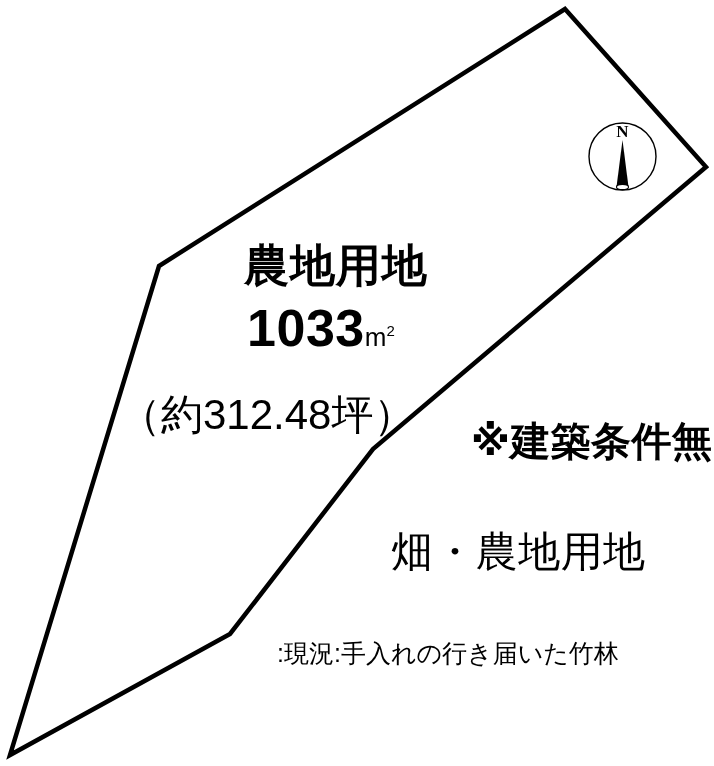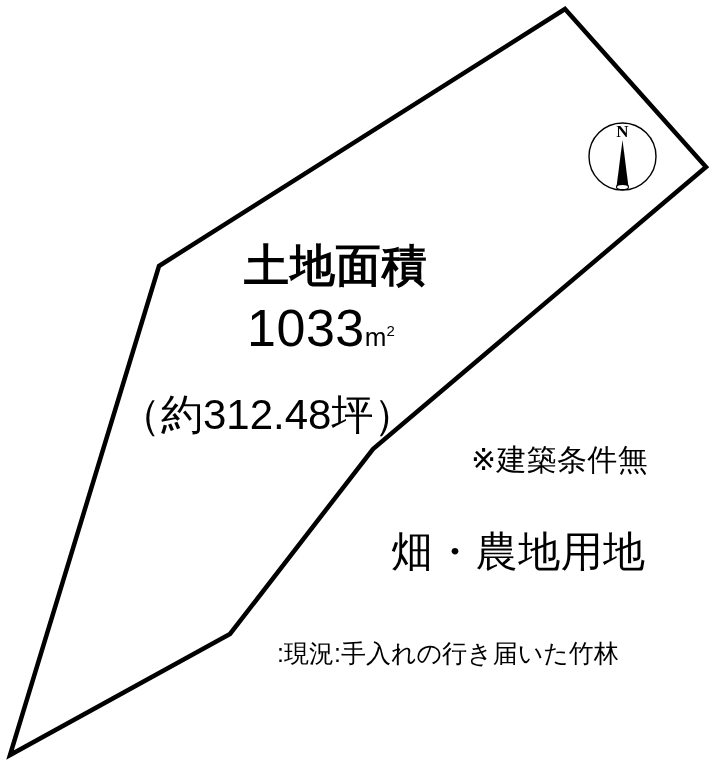--- a/index.html
+++ b/index.html
@@ -44,21 +44,21 @@
   
   #row-area-value {
     position: absolute;
     left: 247px;
     top: 302px;
     display: flex;
     align-items: flex-end;
   }
   #label-area-number {
     font-size: 52px;
-    font-weight: 400;
+    font-weight: 700;
     letter-spacing: 0.01em;
     line-height: 1;
     color: #000000;
   }
   #label-area-unit {
     font-size: 26px;
     font-weight: 500;
     line-height: 1;
     position: relative;
     top: -4px;
@@ -74,23 +74,23 @@
     left: 119px;
     top: 382px;
     font-size: 42px;
     font-weight: 500;
     letter-spacing: 0.0em;
     margin-top: 12px;
   }
   
   #label-no-building-condition {
     left: 471px;
-    top: 445px;
-    font-size: 30px;
-    font-weight: 400;
+    top: 421px;
+    font-size: 40px;
+    font-weight: 700;
     letter-spacing: 0.01em;
   }
   
   #label-land-use {
     left: 391px;
     top: 531px;
     font-size: 42px;
     font-weight: 500;
     letter-spacing: 0.01em;
   }
@@ -125,21 +125,21 @@
 </style>
 </head>
 <body>
 
 <div id="plot-diagram">
 
   <svg id="plot-svg" viewBox="0 0 714 766" xmlns="http://www.w3.org/2000/svg">
     <polygon points="565,9 706,167 373,449 230,634 10,755 159,266" fill="#ffffff" stroke="#000000" stroke-width="4.5" stroke-linejoin="miter" stroke-miterlimit="10"></polygon>
   </svg>
 
-  <div class="txt" id="label-area-title">土地面積</div>
+  <div class="txt" id="label-area-title">農地用地</div>
 
   <div id="row-area-value">
     <span id="label-area-number">1033</span>
     <span id="label-area-unit"><span>m</span><span class="sup">2</span></span>
   </div>
 
   <div class="txt" id="label-area-tsubo">（約312.48坪）</div>
 
   <div class="txt" id="label-no-building-condition">※建築条件無</div>
 

